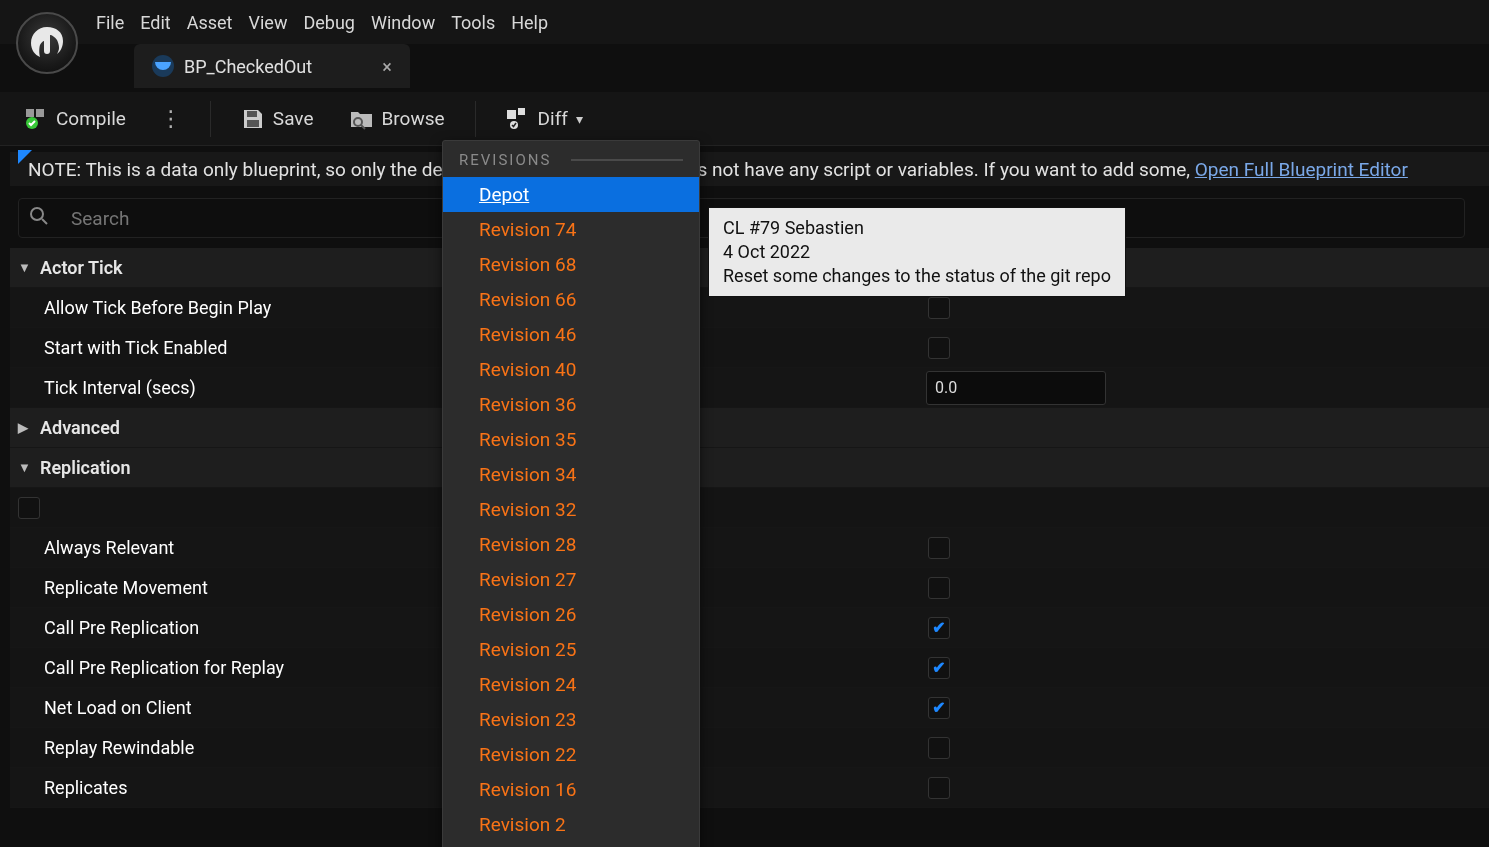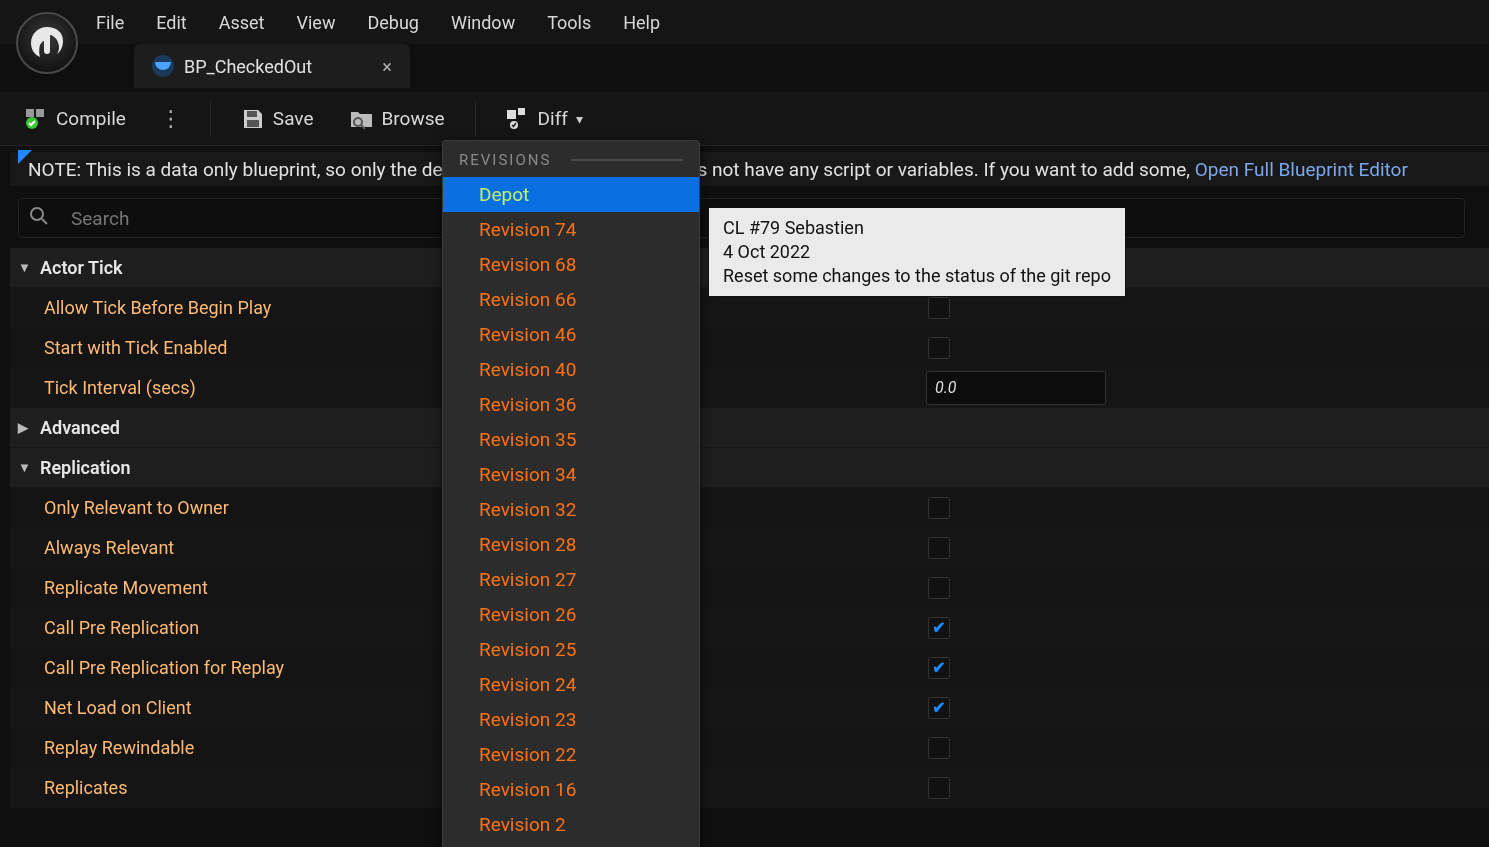--- a/index.html
+++ b/index.html
@@ -1,19 +1,19 @@
 <!DOCTYPE html>
 <html><head>
 <meta charset="utf-8">
 <style>
 * { margin: 0; padding: 0; box-sizing: border-box; font-family: "Segoe UI", Roboto, Arial, sans-serif; }
 html, body { width: 1489px; height: 847px; background: #0f0f0f; color: #cfcfcf; overflow: hidden; }
 
 
-.menubar { position: absolute; left: 0; top: 0; right: 0; height: 44px; background: #151515; display: flex; align-items: center; padding-left: 96px; gap: 32px; font-size: 18px; }
+.menubar { position: absolute; left: 0; top: 0; right: 0; height: 44px; background: #151515; display: flex; align-items: center; padding-left: 96px; gap: 16px; font-size: 18px; }
 .menubar .menu-item { color: #d8d8d8; cursor: pointer; }
 
 
 .logo { position: absolute; left: 16px; top: 12px; width: 62px; height: 62px; border-radius: 50%; background: radial-gradient(circle at 50% 40%, #3a3a3a 0%, #1a1a1a 60%, #0a0a0a 100%); border: 2px solid #4a4a4a; display: flex; align-items: center; justify-content: center; z-index: 5; }
 .logo svg { width: 40px; height: 40px; }
 
 
 .tabbar { position: absolute; left: 98px; top: 44px; height: 44px; display: flex; padding-left: 36px; }
 .tab { background: #1d1d1d; border-radius: 6px 6px 0 0; padding: 0 18px; display: flex; align-items: center; gap: 10px; height: 44px; }
 .tab-icon { width: 22px; height: 22px; border-radius: 50%; background: #1a3a5a; display: flex; align-items: center; justify-content: center; }
@@ -26,46 +26,46 @@
 .tool-btn { display: flex; align-items: center; gap: 8px; color: #d8d8d8; font-size: 19px; cursor: pointer; padding: 4px 6px; justify-content: space-between; }
 .tool-sep { width: 1px; height: 36px; background: #2a2a2a; }
 .tool-more { color: #b0b0b0; font-size: 22px; padding: 0 4px; cursor: pointer; }
 .icon-box { width: 24px; height: 24px; display: inline-flex; align-items: center; justify-content: center; }
 .chev { font-size: 14px; color: #ccc; }
 
 
 .notebar { position: absolute; left: 10px; top: 152px; right: 0; height: 34px; background: #181818; border-left: 10px solid transparent; display: flex; align-items: center; }
 .notebar::before { content:""; position:absolute; left:-2px; top:-2px; width:0; height:0; border-top: 14px solid #1e88ff; border-right: 14px solid transparent; }
 .note-text { font-size: 19px; color: #e2e2e2; padding-left: 8px; white-space: nowrap; }
-.note-link { color: #7aa8e8; cursor: pointer; }
+.note-link { color: #7aa8e8; text-decoration: underline; cursor: pointer; }
 
 
 .searchbar { position: absolute; left: 18px; top: 198px; right: 24px; height: 40px; background: #0e0e0e; border: 1px solid #222; border-radius: 4px; display: flex; align-items: center; padding: 0 10px; gap: 22px; }
 .searchbar input { background: transparent; border: none; outline: none; color: #ccc; font-size: 19px; width: 100%; }
 .search-icon { color: #888; }
 
 
 .details { position: absolute; left: 10px; top: 248px; right: 0; bottom: 0; overflow: hidden; font-size: 18px; }
 .row { display: flex; align-items: center; height: 40px; border-bottom: 1px solid #161616; }
 .row.section-hdr { background: #1e1e1e; font-weight: 600; color: #e6e6e6; }
 .row.section-hdr .expand { margin: 0 8px 0 8px; color: #bbb; font-size: 13px; width: 14px; display: inline-block; }
 .row.prop { background: #151515; }
 .row.prop:nth-child(odd){ background:#141414; }
-.prop-label { padding-left: 34px; color: #fdba74; flex: 0 0 910px; }
+.prop-label { padding-left: 34px; color: #ffffff; flex: 0 0 910px; }
 .prop-val { flex: 1; display: flex; align-items: center; }
 .chk { width: 22px; height: 22px; background: #111; border: 1px solid #333; border-radius: 3px; display: inline-flex; align-items: center; justify-content: center; margin-left: 8px; }
 .chk.checked::after { content: "✔"; color: #1e88ff; font-size: 16px; font-weight: bold; }
-.numfield { width: 180px; height: 28px; background: #0c0c0c; border: 1px solid #333; border-radius: 3px; color: #ddd; font-size: 16px; padding: 16px 8px; display: flex; align-items: center; margin-left: 6px; font-style: italic; }
+.numfield { width: 180px; height: 28px; background: #0c0c0c; border: 1px solid #333; border-radius: 3px; color: #ddd; font-size: 16px; padding: 16px 8px; display: flex; align-items: center; margin-left: 6px; }
 
 
 .dropdown { position: absolute; left: 442px; top: 140px; width: 258px; background: #2c2c2c; border: 1px solid #3a3a3a; border-radius: 3px; box-shadow: 0 4px 12px rgba(0,0,0,.6); z-index: 20; padding-bottom: 6px; }
 .dd-header { display: flex; align-items: center; gap: 20px; padding: 10px 16px 8px 16px; color: #8a8a8a; font-size: 15px; letter-spacing: 2px; }
 .dd-header .line { flex: 1; height: 2px; background: #4a4a4a; }
 .dd-item { padding: 4px 16px 4px 36px; font-size: 19px; color: #f97316; cursor: pointer; line-height: 27px; }
-.dd-item.selected { background: #0a6fe0; color: #bef264; }
+.dd-item.selected { background: #0a6fe0; color: #ffffff; text-decoration: underline; }
 
 
 .tooltip { position: absolute; left: 708px; top: 207px; background: #eaeaea; color: #111; border: 1px solid #111; padding: 8px 14px; font-size: 18px; line-height: 24px; z-index: 30; white-space: nowrap; }
 
 </style>
 </head>
 <body>
 
 <div class="logo">
   <svg viewBox="0 0 40 40">
@@ -184,21 +184,20 @@
     </div>
     <div class="row section-hdr">
       <span class="expand">▶</span>
       <span>Advanced</span>
     </div>
     <div class="row section-hdr">
       <span class="expand">▼</span>
       <span>Replication</span>
     </div>
     <div class="row prop">
-      <span class="prop-label">Only Relevant to Owner</span>
       <span class="prop-val">
         <span class="chk"></span>
       </span>
     </div>
     <div class="row prop">
       <span class="prop-label">Always Relevant</span>
       <span class="prop-val">
         <span class="chk"></span>
       </span>
     </div>

